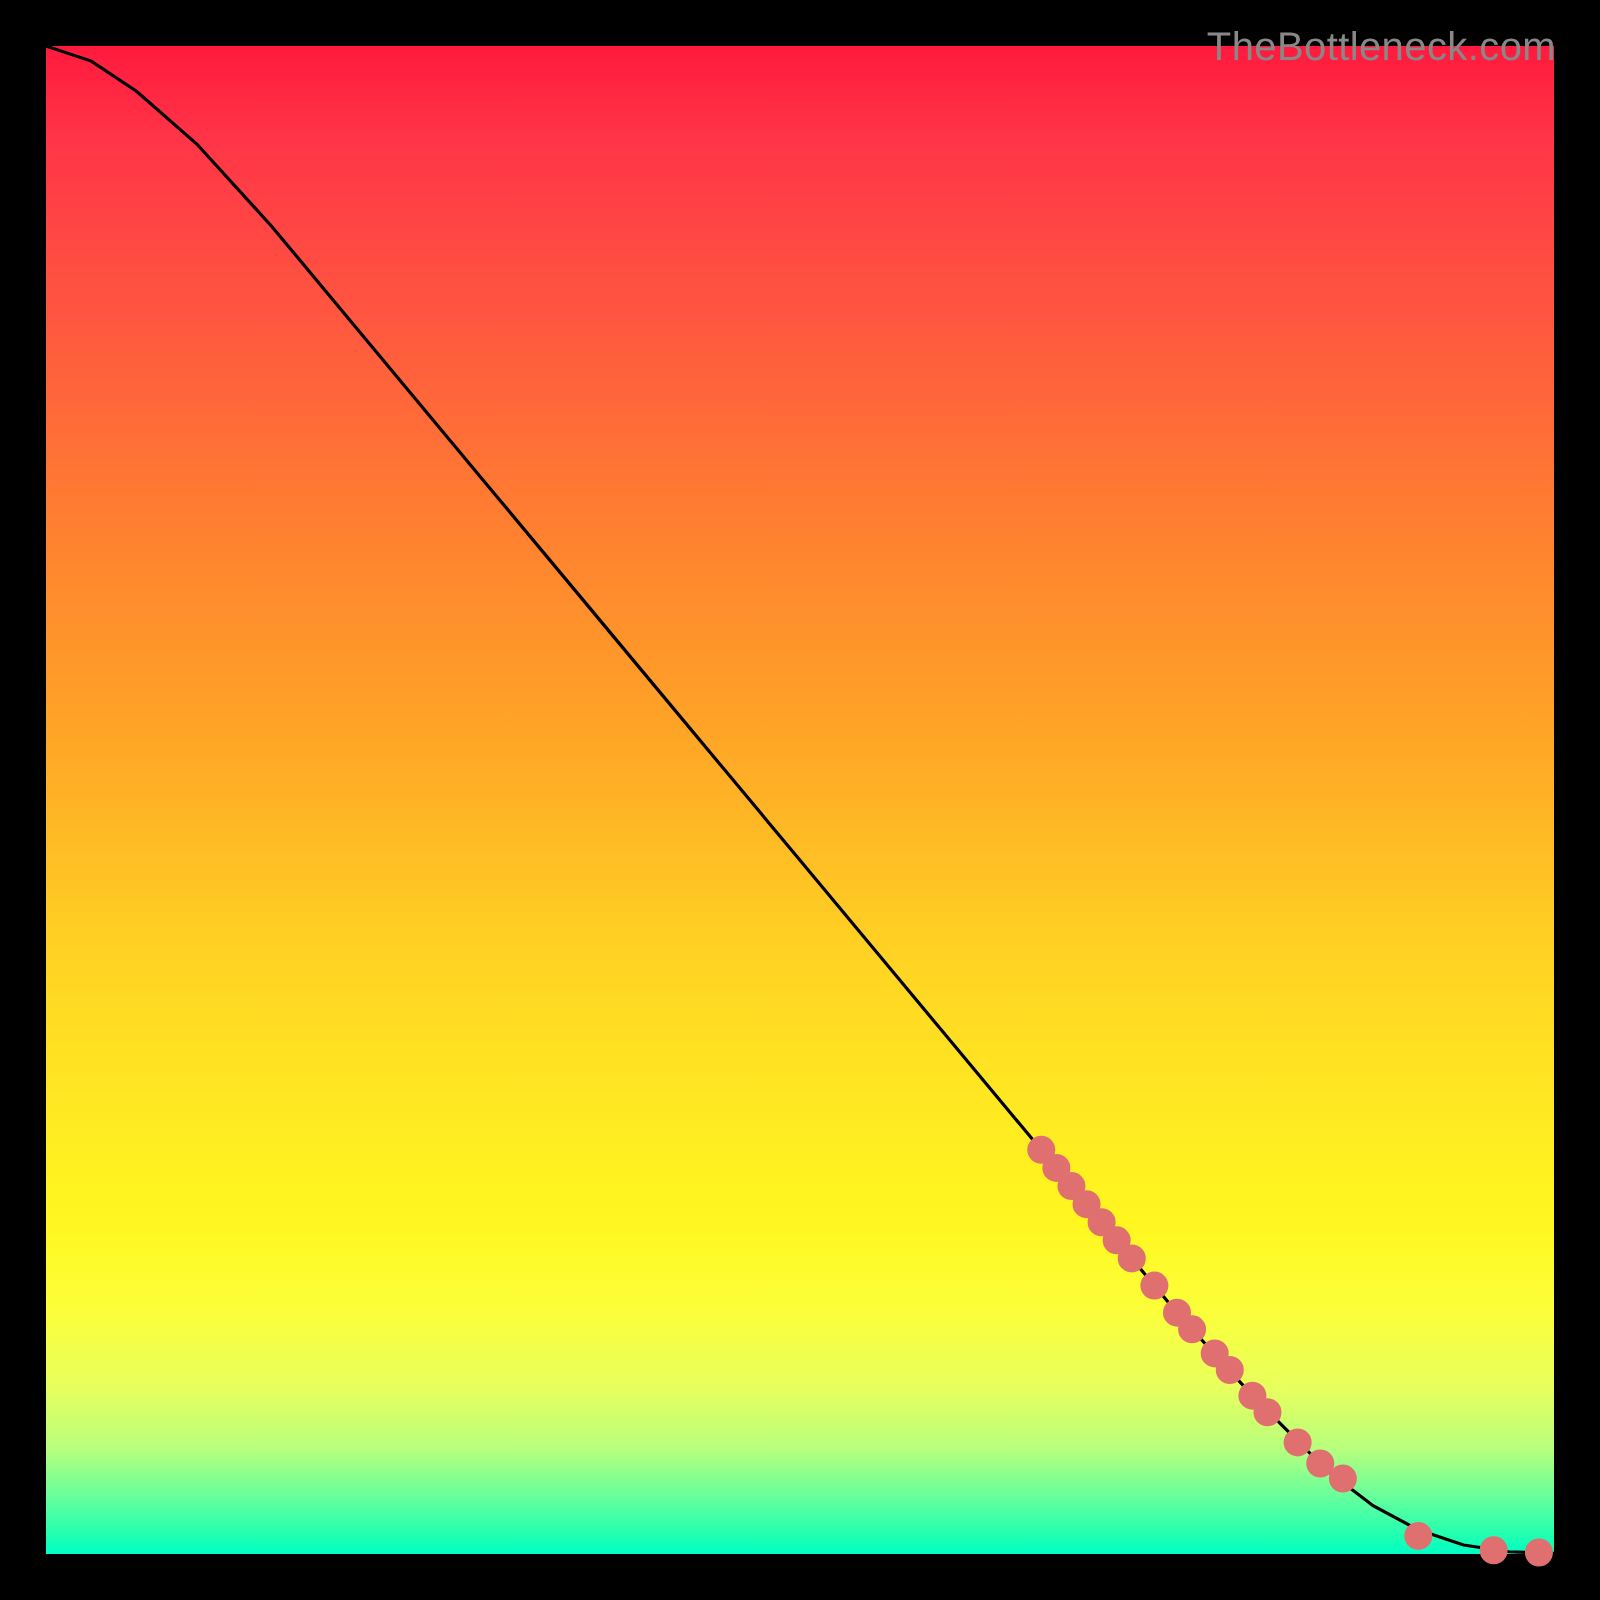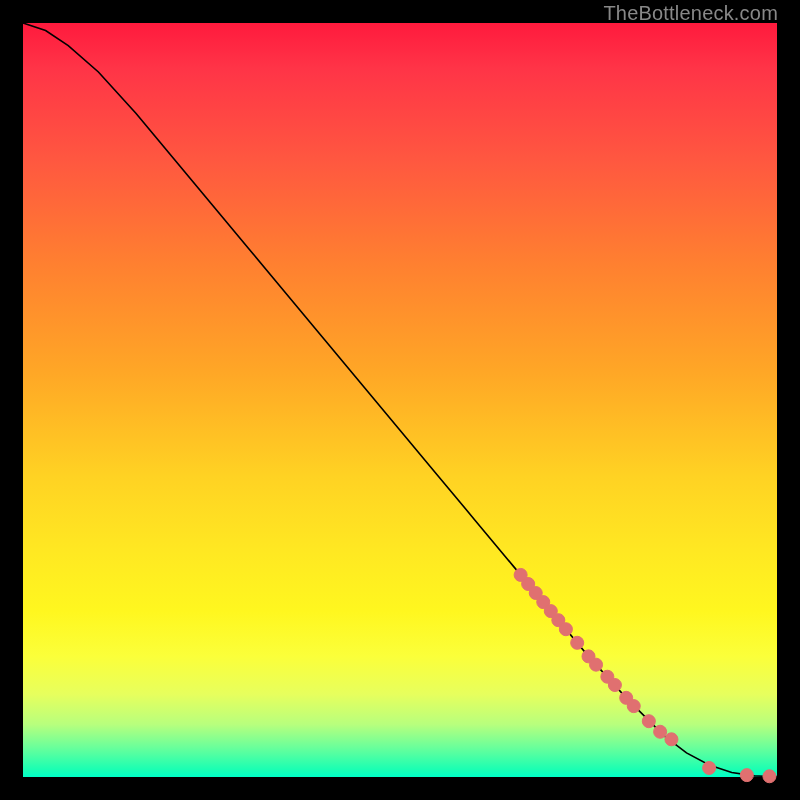--- a/index.html
+++ b/index.html
@@ -36,21 +36,21 @@
       #fbff3a 84%,
       #e7ff5d 89%,
       #b8ff7d 93%,
       #6cff9a 96%,
       #1affb3 99%,
       #00ffc8 100%
     );
   }
   #attribution {
     position: absolute;
-    top: 2px;
+    top: 13px;
     right: 22px;
     color: #888;
     font-size: 20px;
     letter-spacing: 0.2px;
     font-weight: 400;
     user-select: none;
   }
   svg#overlay {
     position: absolute;
     left: 23px;

